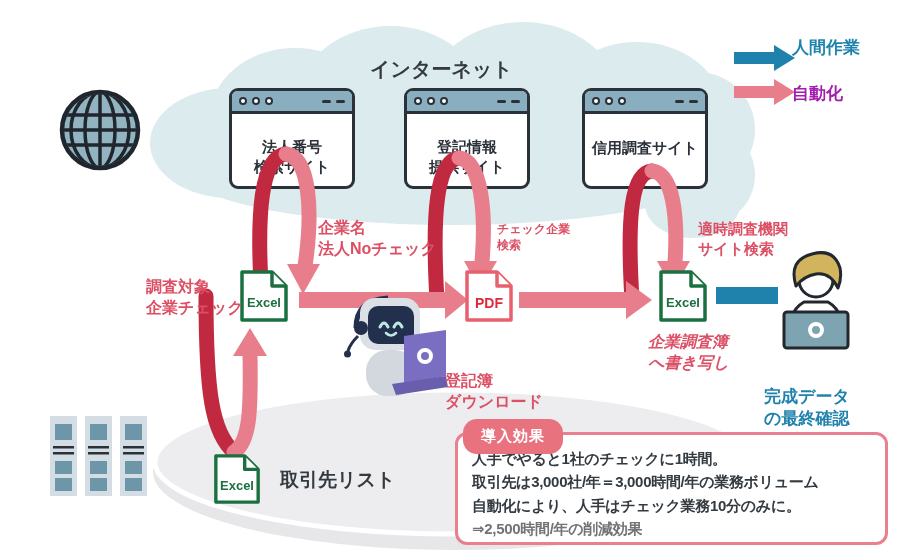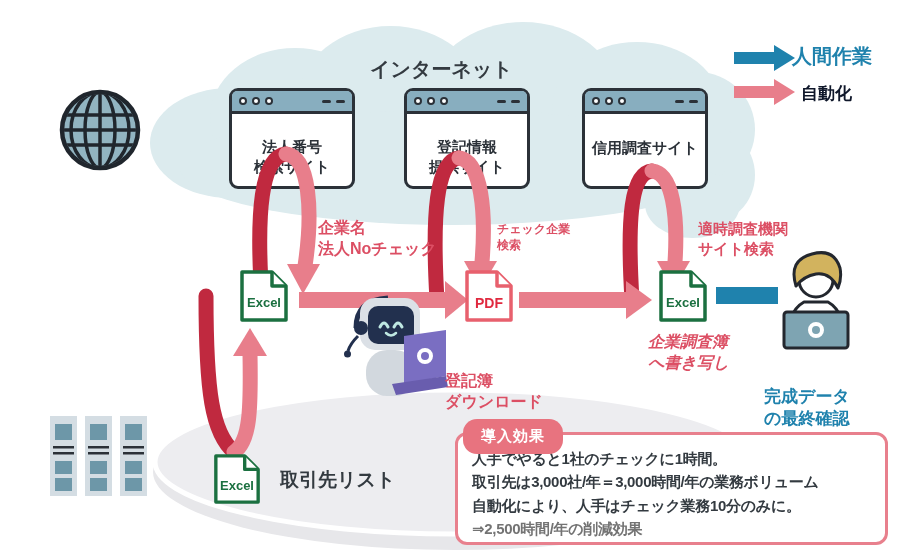--- a/index.html
+++ b/index.html
@@ -16,21 +16,21 @@
   .dot{width:8px;height:8px;border-radius:50%;background:#fff;border:2px solid #2b3138;box-sizing:border-box;}
   .dash{width:9px;height:3px;background:#2b3138;border-radius:2px;}
   .dash.first{margin-left:auto;}
   .win-label{text-align:center;font-weight:bold;color:#2b3138;font-size:15px;
     padding-top:23px;white-space:pre-line;line-height:1.3;}
   
   .lbl{position:absolute;font-weight:bold;white-space:pre-line;line-height:1.32;z-index:7;}
   .red{color:#dc4f64;}
   .blue{color:#1f82ad;}
   .dark{color:#333a40;}
-  .strong-red{color:#0f172a;margin-left:9px;}
+  .strong-red{color:#a21caf;}
   
   .doc{position:absolute;width:52px;height:56px;z-index:5;}
   .doc .doc-label{position:absolute;left:0;right:0;top:27px;text-align:center;font-weight:bold;}
   .doc.excel .doc-label{color:#1b7040;font-size:13px;}
   .doc.pdf .doc-label{color:#e0293f;font-size:14px;}
   
   #arrows{position:absolute;left:0;top:0;z-index:4;pointer-events:none;}
   .dk{stroke:#c0293f;stroke-width:15;fill:none;stroke-linecap:round;}
   .pk{stroke:#e87e8b;stroke-width:15;fill:none;stroke-linecap:round;}
   .pkf{fill:#e87e8b;}
@@ -226,23 +226,25 @@
   <svg class="abs" style="left:760px;top:246px;z-index:6;" width="110" height="104" viewBox="0 0 110 104">
     <circle cx="56" cy="34" r="17" fill="#fff" stroke="#23272e" stroke-width="3"></circle>
     <path d="M36,40 Q28,14 52,8 Q74,2 80,22 Q82,32 78,42 Q70,26 56,28 Q44,30 36,40 Z" fill="#d2b35e" stroke="#23272e" stroke-width="3" stroke-linejoin="round"></path>
     <path d="M28,100 Q26,66 44,56 L68,56 Q86,66 84,100 Z" fill="#fff" stroke="#23272e" stroke-width="3" stroke-linejoin="round"></path>
     <rect x="24" y="66" width="64" height="36" rx="3" fill="#7ea4b2" stroke="#23272e" stroke-width="3"></rect>
     <circle cx="56" cy="84" r="6" stroke="#fff" stroke-width="4" fill="none"></circle>
   </svg>
 
   <div class="lbl dark" style="left:370px;top:56px;font-size:20px;">インターネット</div>
 
-  <div class="lbl blue" style="left:792px;top:43px;font-size:20px;">人間作業</div>
+  <div class="lbl blue" style="left:792px;top:37px;font-size:17px;">人間作業</div>
   <div class="lbl strong-red" style="left:792px;top:83px;font-size:17px;">自動化</div>
 
+  <div class="lbl red" style="left:146px;top:276px;font-size:16px;">調査対象
+企業チェック</div>
   <div class="lbl red" style="left:318px;top:217px;font-size:16px;">企業名
 法人Noチェック</div>
   <div class="lbl red" style="left:497px;top:222px;font-size:12px;">チェック企業
 検索</div>
   <div class="lbl red" style="left:698px;top:219px;font-size:15px;">適時調査機関
 サイト検索</div>
   <div class="lbl red" style="left:445px;top:330px;font-size:16px;margin-top:40px;">登記簿
 ダウンロード</div>
   <div class="lbl red" style="left:648px;top:331px;font-size:16px;font-style:italic;">企業調査簿
 へ書き写し</div>

